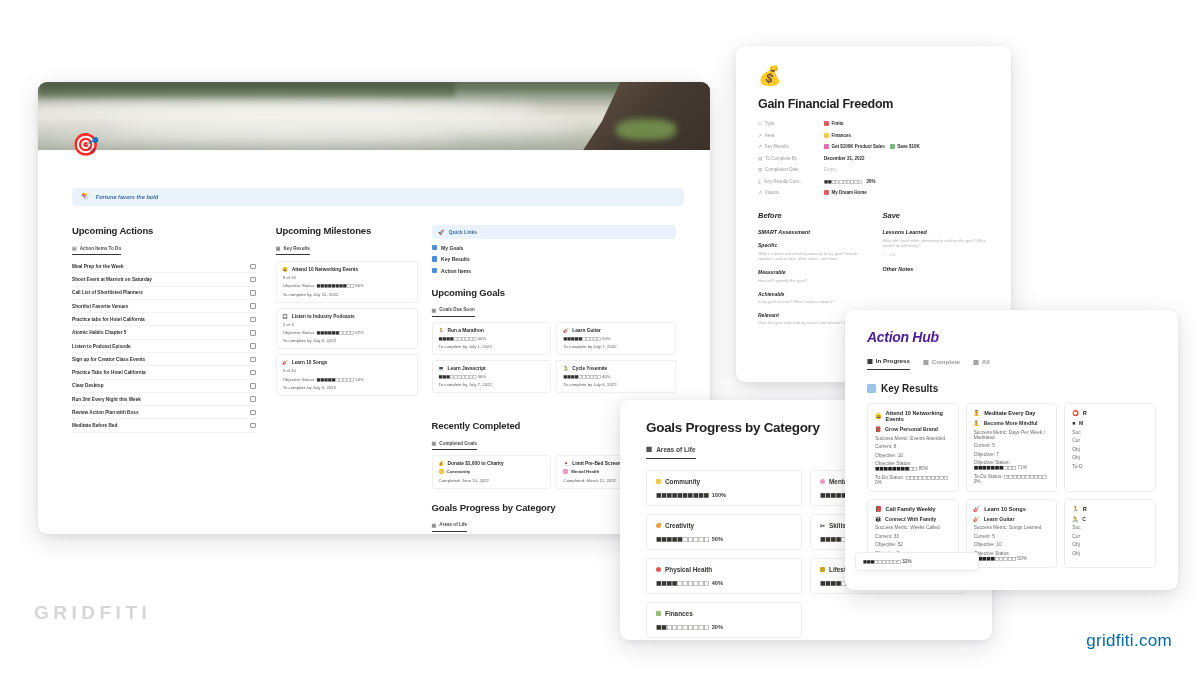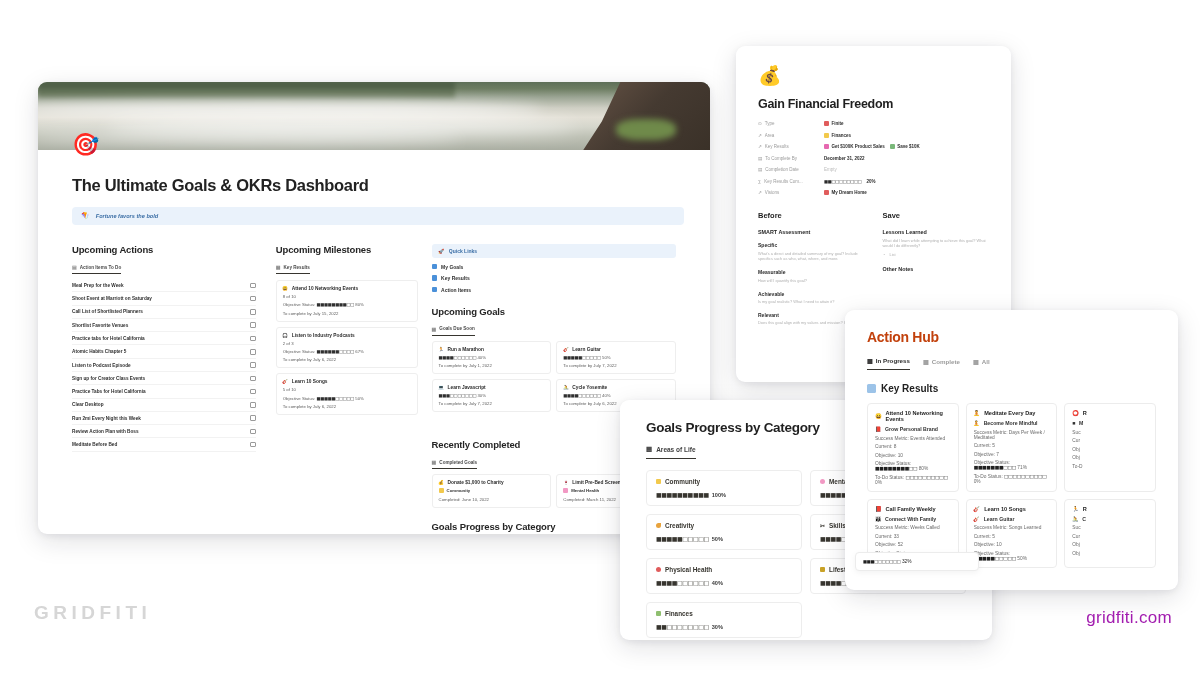--- a/index.html
+++ b/index.html
@@ -12,22 +12,22 @@
   }
   .stage { position: absolute; inset: 0; }
 
   
   .wm-left {
     position: absolute; left: 34px; top: 602px;
     font-size: 19px; letter-spacing: 4.5px; font-weight: 700;
     color: #d6d6d6;
   }
   .wm-right {
-    position: absolute; right: 28px; top: 608px;
-    font-size: 17px; color: #a21caf; letter-spacing: .3px;
+    position: absolute; right: 28px; top: 631px;
+    font-size: 17px; color: #0369a1; letter-spacing: .3px;
   }
 
   
   .panel {
     position: absolute; background: #fff; border-radius: 9px;
     box-shadow: 0 7px 26px rgba(20,20,40,.13), 0 2px 7px rgba(20,20,40,.07);
     overflow: hidden;
   }
 
   
@@ -136,21 +136,21 @@
     display: flex; align-items: center; gap: 4px; margin-top: 6.5px;
     font-size: 4.5px;
   }
   .prop .pk { width: 62px; color: #9b9b9b; display: flex; gap: 3px; align-items: center; }
   .prop .pk .gi { font-size: 4.6px; }
   .prop .pv { color: #2b2b2b; font-weight: 700; display: flex; gap: 5px; align-items: center; flex-wrap: wrap;}
   .prop .pv.empty { color: #bbb; font-weight: 400; }
   .tagp { display: inline-flex; align-items: center; gap: 2.5px; }
   .sw { width: 5px; height: 5px; border-radius: 1px; display: inline-block; }
 
-  .ba { display: flex; gap: 18px; margin-top: 16px; }
+  .ba { display: flex; gap: 18px; margin-top: 16px; font-style: italic; }
   .ba-col { flex: 1; }
   .ba-h { font-size: 7.5px; font-weight: 700; color: #1f1f1f; }
   .ba-sh { font-size: 5.4px; font-weight: 700; margin-top: 9px; color: #262626; }
   .ba-sub { font-size: 5px; font-weight: 700; margin-top: 7px; color: #2b2b2b; }
   .ba-p { font-size: 3.9px; color: #b0b0b0; margin-top: 2.5px; line-height: 1.5; }
   .ba-li { font-size: 3.9px; color: #b0b0b0; margin-top: 3px; padding-left: 7px; position: relative; }
   .ba-li:before { content: "•"; position: absolute; left: 1px; }
 
   
   #progress { left: 620px; top: 400px; width: 372px; height: 240px; }
@@ -163,21 +163,21 @@
   }
   .pg-grid { display: grid; grid-template-columns: 1fr 1fr; gap: 8px; margin-top: 11px; }
   .pg-card { border: 1px solid #ededed; border-radius: 4px; padding: 7px 9px; }
   .pg-name { display: flex; align-items: center; gap: 4px; font-size: 6.4px; font-weight: 700; }
   .pg-bar { margin-top: 6px; font-size: 6px; letter-spacing: -.4px; font-family: "DejaVu Sans", sans-serif; }
   .pg-bar .pct { font-family: "Liberation Sans", sans-serif; letter-spacing: 0; color: #3a3a3a; font-weight: 700; margin-left: 3px; font-size: 5.6px;}
 
   
   #actionhub { left: 845px; top: 310px; width: 333px; height: 280px; }
   .ah-body { padding: 19px 22px; }
-  .ah-title { font-size: 14px; font-weight: 700; letter-spacing: -.3px; color: #c2410c; }
+  .ah-title { font-size: 14px; font-weight: 700; letter-spacing: -.3px; color: #4c1d95; font-style: italic; }
   .ah-tabs { display: flex; gap: 13px; margin-top: 12px; align-items: flex-end; }
   .ah-tab {
     font-size: 6.2px; font-weight: 700; color: #9c9c9c;
     display: flex; align-items: center; gap: 3px; padding-bottom: 5px;
   }
   .ah-tab.active { color: #2b2b2b; border-bottom: 1.7px solid #37352f; }
   .ah-sec { display: flex; align-items: center; gap: 5px; margin-top: 13px; font-size: 10px; font-weight: 700; color: #1f1f1f; }
   .ah-sec .sq { width: 9px; height: 9px; background: #9cc3e8; border-radius: 1.5px; }
   .ah-grid { display: grid; grid-template-columns: repeat(3, 1fr); gap: 7px; margin-top: 9px; }
   .kr-card { border: 1px solid #ececec; border-radius: 4px; padding: 6px 7px; }
@@ -204,21 +204,20 @@
       <div class="ridge"></div>
       <div class="mist1"></div>
       <div class="mist2"></div>
       <div class="mist3"></div>
       <div class="cliff"></div>
       <div class="cliff-green"></div>
     </div>
     <div class="page-icon">🎯</div>
 
     <div class="dash-body">
-      <div class="dash-title">The Ultimate Goals &amp; OKRs Dashboard</div>
 
       <div class="callout">
         <span class="ico">🪁</span>
         <span>Fortune favors the bold</span>
       </div>
 
       <div class="cols">
 
         <div class="col-a">
           <div class="sec-h">Upcoming Actions</div>

